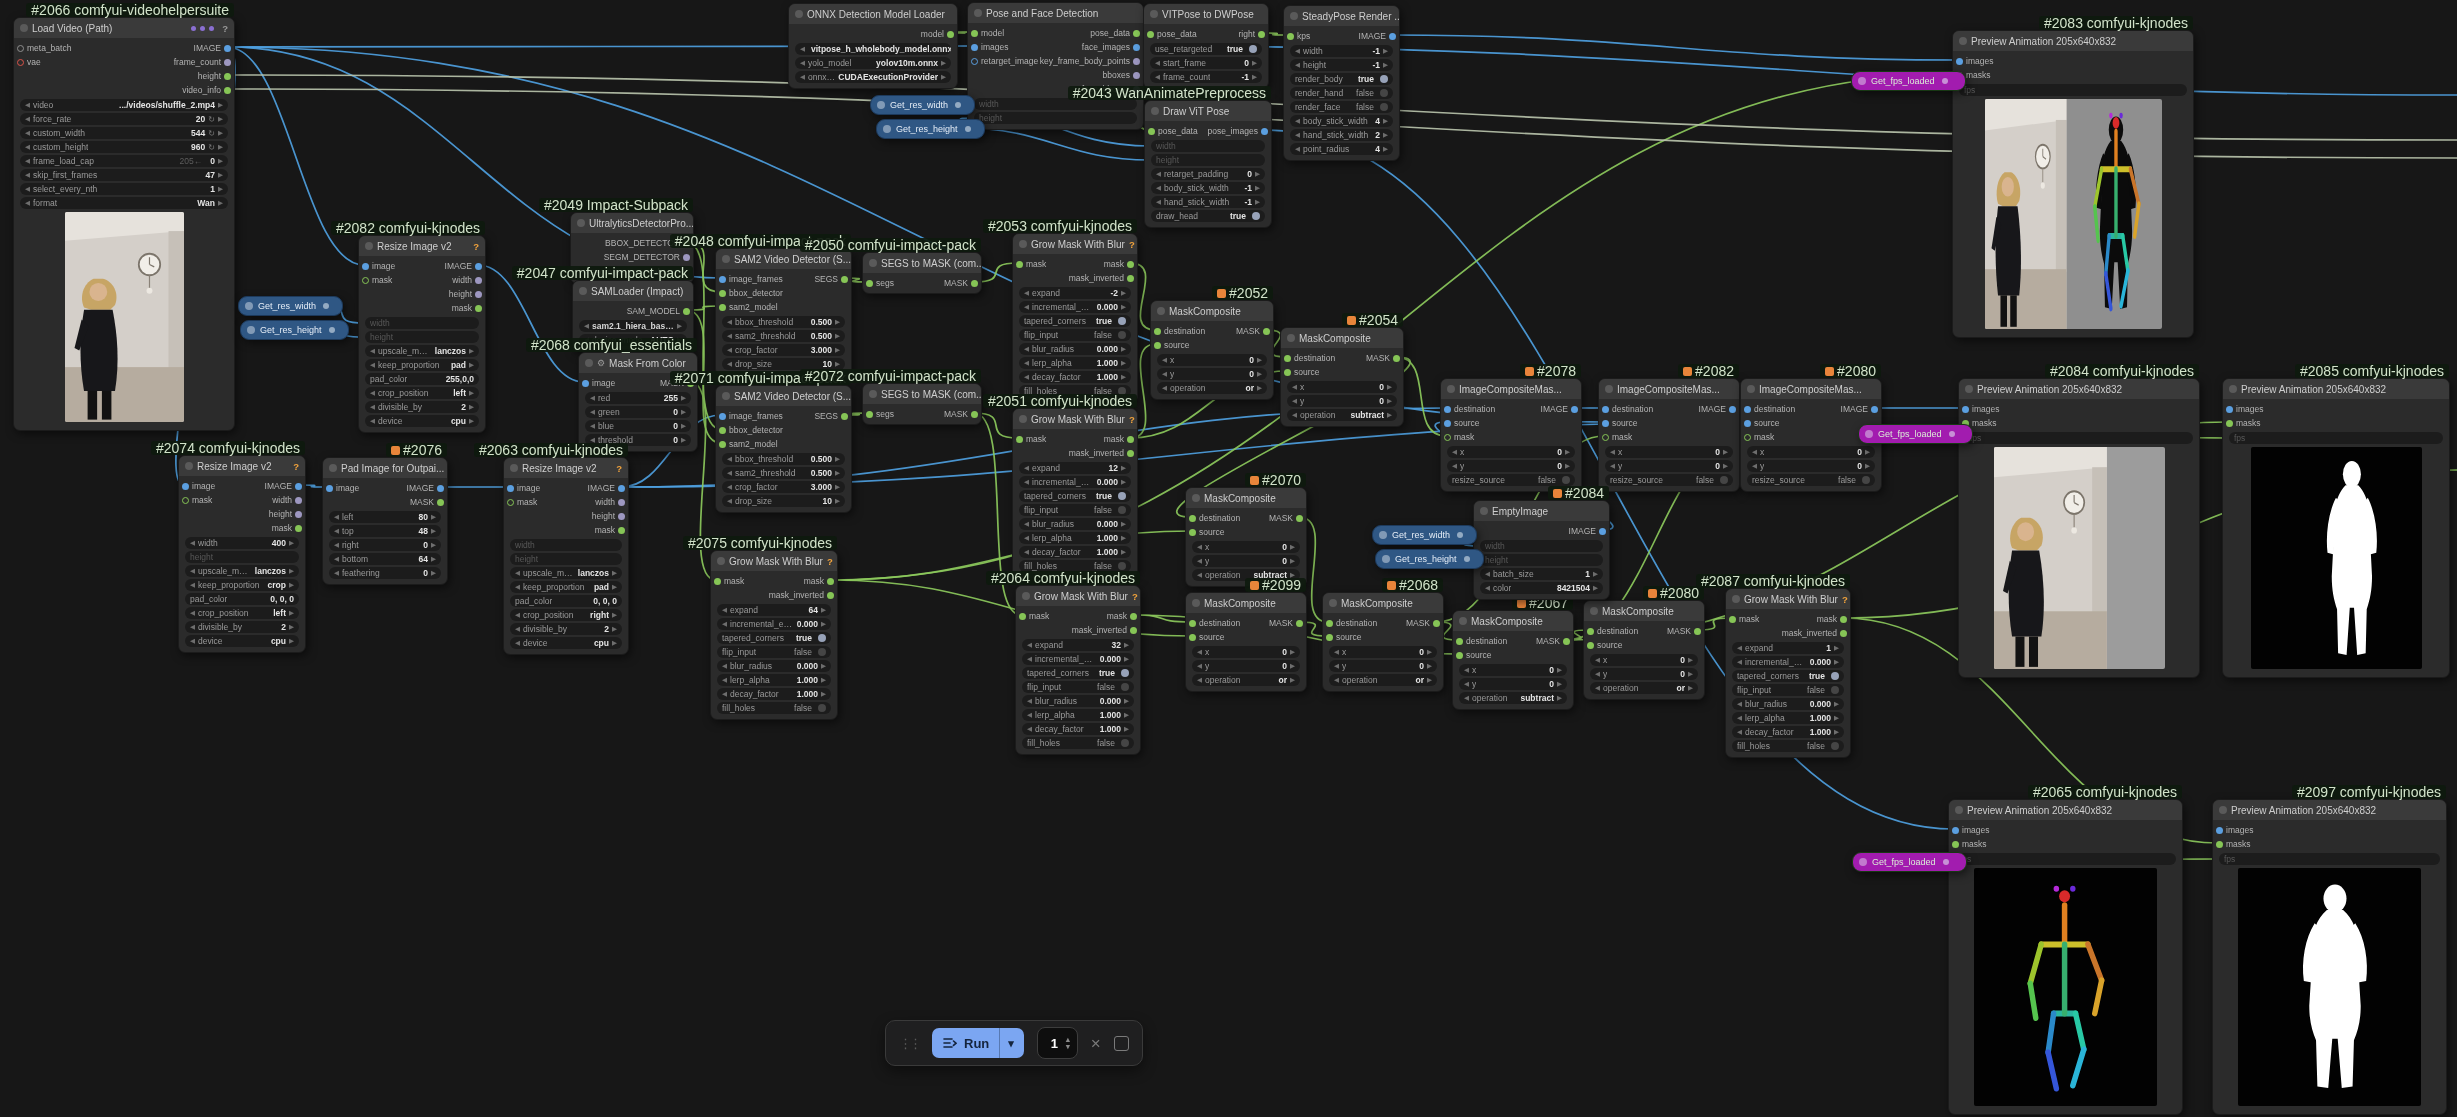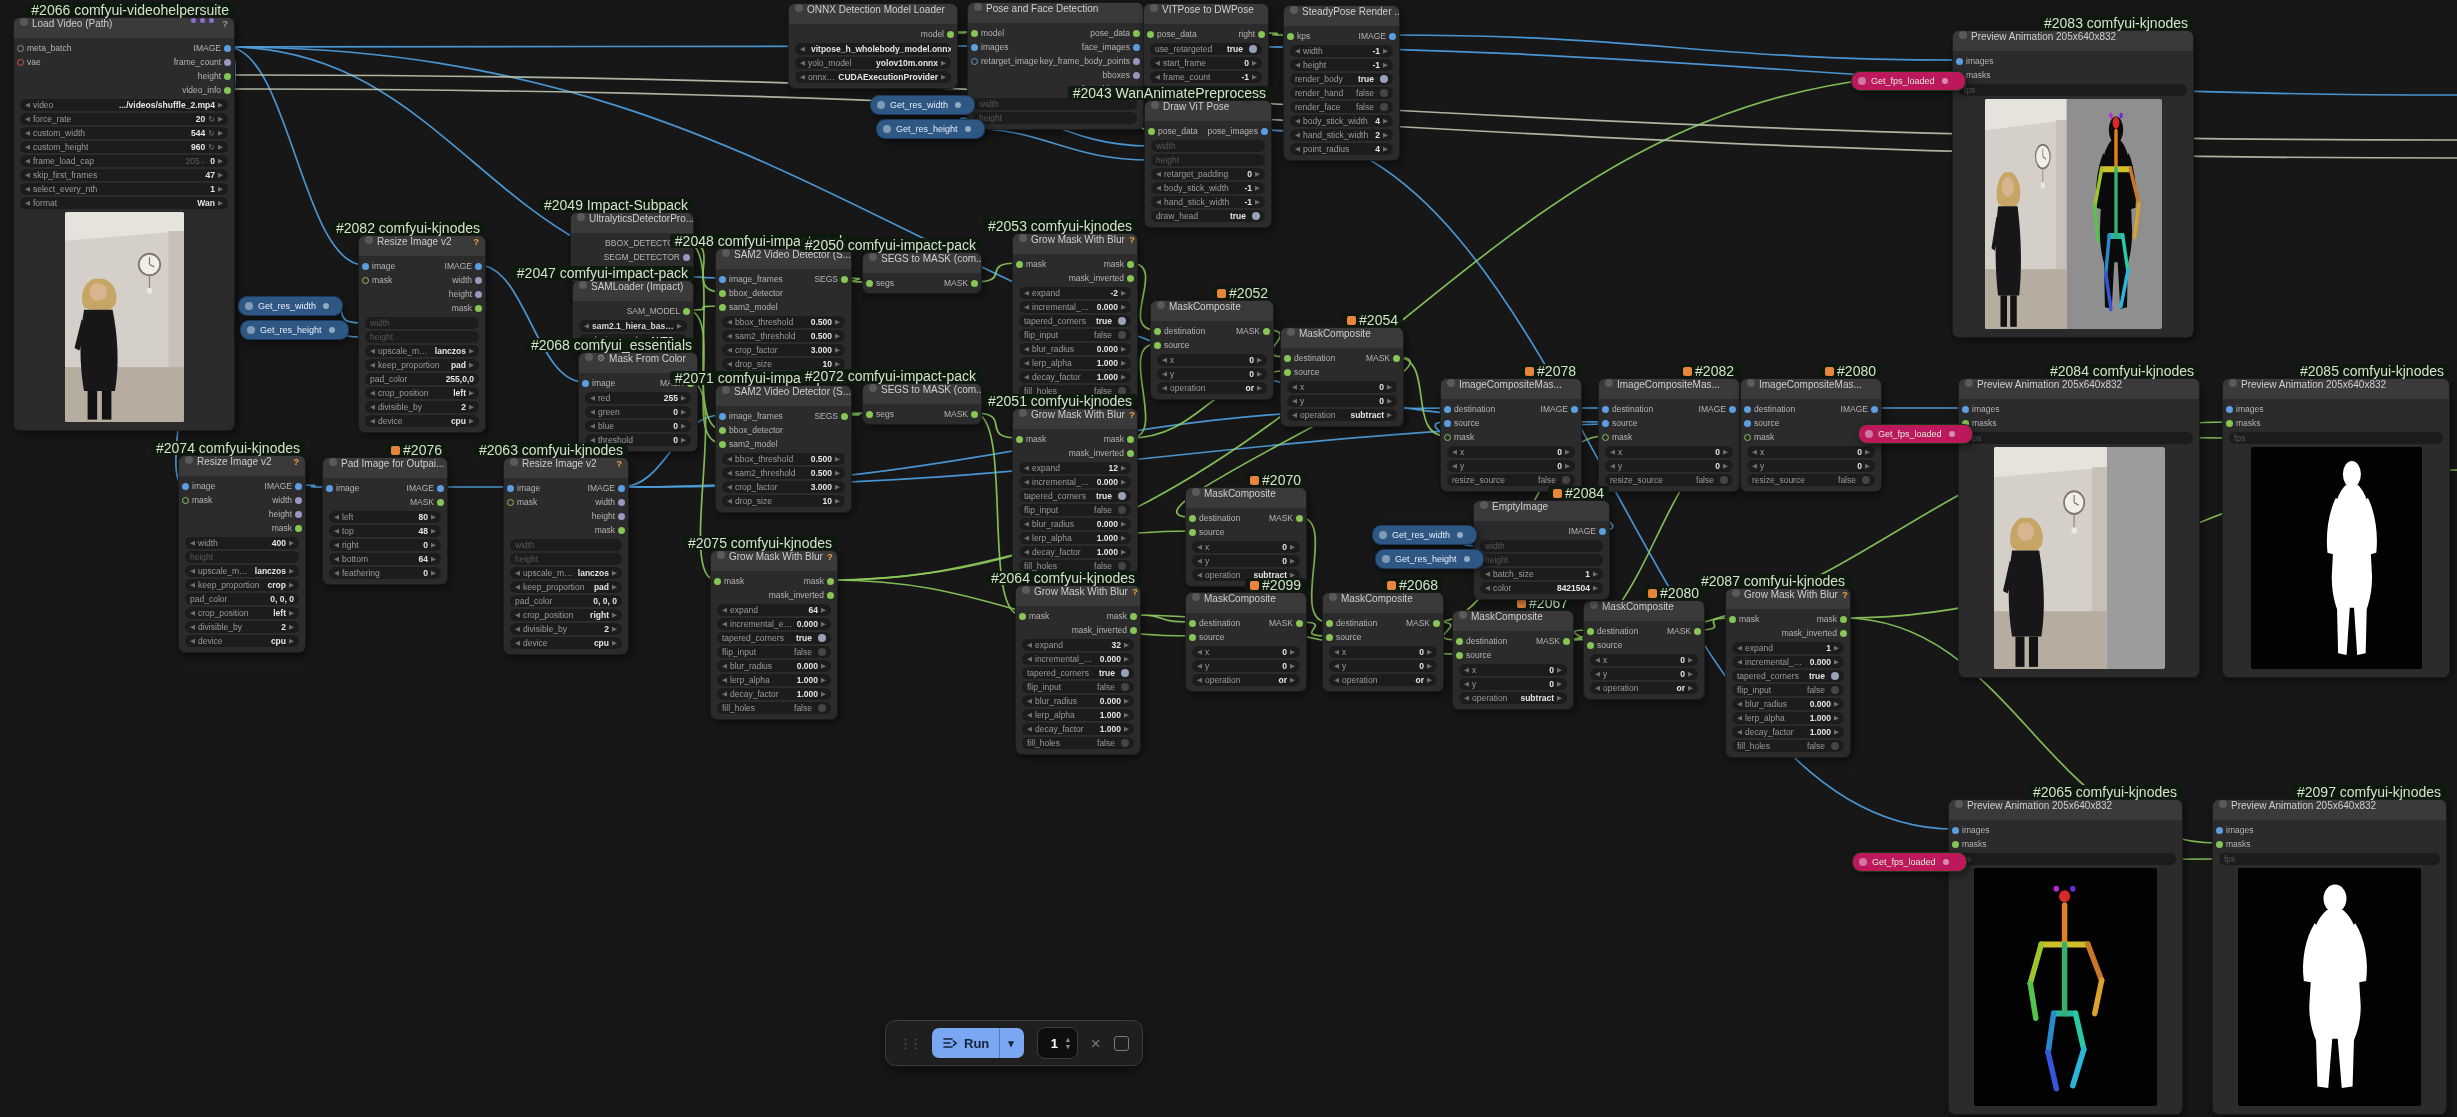--- a/index.html
+++ b/index.html
@@ -2,21 +2,21 @@
 <html><head>
 <meta charset="utf-8">
 <style>
   html,body{margin:0;padding:0;background:#171717;font-family:"Liberation Sans",sans-serif;-webkit-user-select:none;user-select:none}
   #canvas{position:relative;width:2457px;height:1117px;overflow:hidden;background:#171717}
   #wires{position:absolute;left:0;top:0;z-index:1}
   #wires path{fill:none;stroke-width:1.7;opacity:.92}
 
   .node{position:absolute;z-index:2;background:#2b2b2b;border:1px solid #1b1b1b;border-radius:7px;
         box-shadow:2px 3px 9px rgba(0,0,0,.5);font-size:8.5px;color:#bbb}
-  .ntitle{height:20px;background:#3a3a3a;border-radius:6px 6px 0 0;display:flex;align-items:flex-start;gap:4px;
+  .ntitle{height:20px;background:#3a3a3a;border-radius:6px 6px 0 0;display:flex;align-items:center;gap:4px;
           padding:0 6px;color:#cecece;font-size:10px;white-space:nowrap;overflow:hidden}
   .tdot{width:8px;height:8px;border-radius:50%;background:#5a5a5a;flex:none}
   .wrench{color:#9a9a9a;font-size:9px}
   .tpd{width:5px;height:5px;border-radius:50%;background:#8a6fd1;display:inline-block;flex:none}
   .help{margin-left:auto;color:#f2a33c;font-weight:700;font-size:9.5px}
   .help.gray{color:#9a9a9a}
   .badge{position:absolute;top:-15px;right:0;background:rgba(14,26,14,.93);color:#d2e3ca;font-size:14px;
          line-height:12px;padding:1px 5px;border-radius:3px;white-space:nowrap;display:flex;gap:3px;align-items:center;z-index:3}
   .fox{width:9px;height:9px;border-radius:2px;background:#e8853a;flex:none}
 
@@ -30,33 +30,33 @@
   .c-blue{background:#5b9fe0}.c-green{background:#86c556}.c-purple{background:#9d97c0}.c-gray{background:#8e8e8e}.c-red{background:#d9534a}
   .ring{background:transparent !important;border:1.5px solid #888}
   .ring.c-blue{border-color:#5b9fe0}.ring.c-green{border-color:#86c556}.ring.c-red{border-color:#d9534a}.ring.c-gray{border-color:#8e8e8e}
 
   .widget{position:relative;height:12px;margin:2px 6px;background:#1c1c1c;border-radius:6px;display:flex;align-items:center;
           padding:0 5px;gap:3px;font-size:8.5px;color:#9a9a9a;white-space:nowrap;overflow:hidden}
   .warr{color:#6e6e6e;font-size:6.5px;flex:none}
   .wl{overflow:hidden;text-overflow:ellipsis}
   .wv{margin-left:auto;color:#e4e4e4;font-weight:600}
   .wvc{margin:0 auto;color:#d6d6d6;font-weight:600;overflow:hidden;text-overflow:ellipsis}
-  .wpre{color:#5d5d5d;font-weight:400;margin-right:2px}
+  .wpre{color:#5d5d5d;font-weight:400;margin-right:8px}
   .wsuf{color:#777;font-size:8px;flex:none}
   .knob{width:8px;height:8px;border-radius:50%;flex:none;margin-left:3px}
   .knob.on{background:#97a2b8}.knob.off{background:#454545}
   .widget.ghost .wl{color:#575757}
   .wv.dim{color:#9a9a9a;font-weight:400}
 
   .preview{display:flex;justify-content:center;margin:3px 6px 5px}
   .preview svg{border-radius:2px}
 
   .node.collapsed{height:18px;border-radius:9px;display:flex;align-items:center;gap:5px;padding:0 9px 0 6px;font-size:9px}
   .node.collapsed.blue{background:#2f5784;border:1px solid #1d3a5c;color:#e4ecf6}
-  .node.collapsed.green{background:#be185d;border:1px solid #173813;color:#dcecd8}
+  .node.collapsed.green{background:#a21caf;border:1px solid #173813;color:#dcecd8}
   .cdot{width:8px;height:8px;border-radius:50%;background:rgba(230,238,245,.45);flex:none}
   .codot{width:6px;height:6px;border-radius:50%;background:rgba(230,238,245,.55);flex:none;margin-left:2px}
 
   #toolbar{position:absolute;left:885px;top:1020px;height:44px;z-index:4;display:flex;align-items:center;gap:13px;
            background:#1f1f20;border:1px solid #3a3a3a;border-radius:10px;padding:0 13px;box-shadow:0 5px 14px rgba(0,0,0,.45)}
   .drag{color:#5c5c5c;font-size:13px;letter-spacing:-3px;cursor:grab}
   #run-btn{display:flex;align-items:center;background:#7ba6f2;border-radius:7px;height:30px;padding:0 2px 0 11px;
            color:#14243d;font-size:13px;font-weight:600;gap:7px;cursor:pointer}
   #run-chevron{border-left:1px solid rgba(20,36,61,.35);padding:0 8px;margin-left:3px;font-size:11px;align-self:stretch;display:flex;align-items:center}
   #batch{display:flex;align-items:center;background:#0e0e0e;border:1px solid #3d3d3d;border-radius:8px;height:30px;padding:0 7px 0 13px;color:#fff;font-size:13px;font-weight:600;gap:8px}

